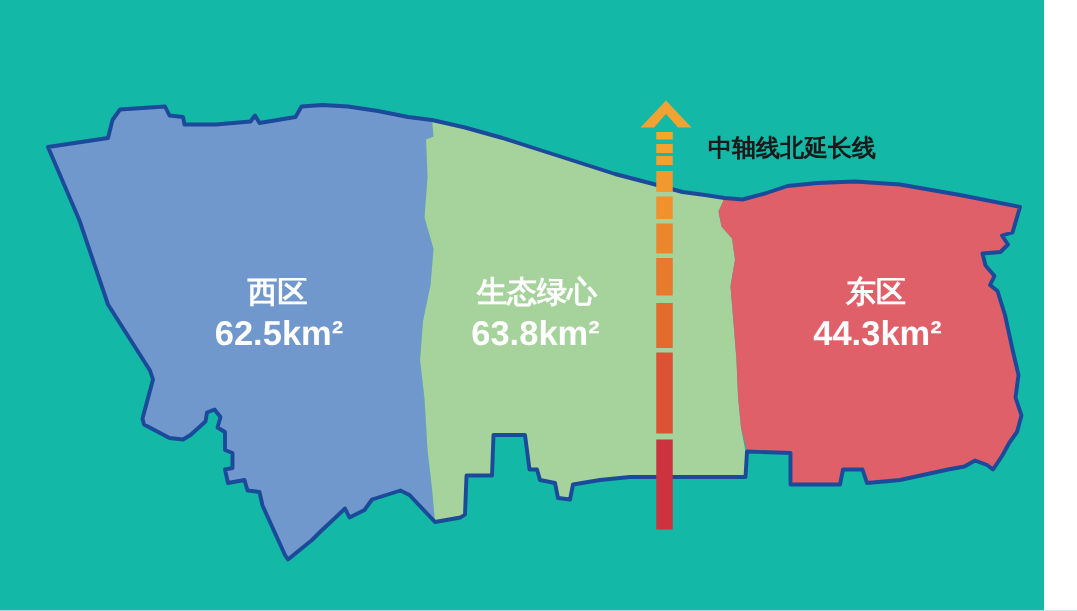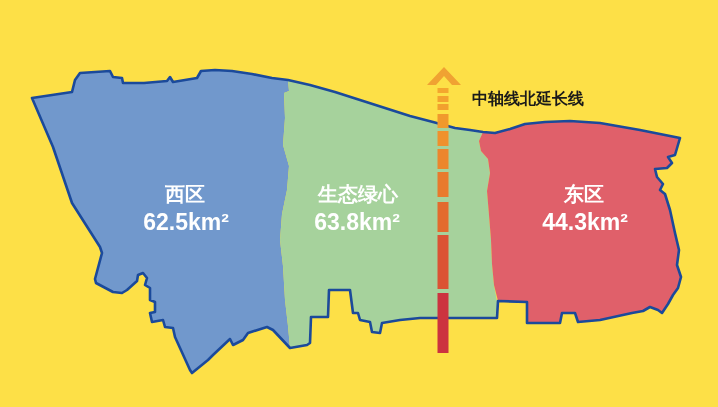--- a/index.html
+++ b/index.html
@@ -1,21 +1,22 @@
 <!DOCTYPE html>
 <html><head>
 <meta charset="utf-8">
 <style>
   html,body{margin:0;padding:0;background:#ffffff;}
   .stage{
     position:relative;
-    width:718px;height:407px;
-    background:#fde047;
+    width:648px;height:407px;
+    background:#14b8a6;
     overflow:hidden;
     font-family:"Liberation Sans", sans-serif;
+    padding-left:48px;
   }
   .stage svg{position:absolute;left:0;top:0;}
   text{font-family:"Liberation Sans", sans-serif;font-weight:bold;}
   .region-name{font-size:20px;fill:#ffffff;text-anchor:middle;}
   .region-area{font-size:23px;fill:#ffffff;text-anchor:middle;}
   .axis-label{font-size:16px;fill:#1a1a1a;text-anchor:start;}
 </style>
 </head>
 <body>
 

